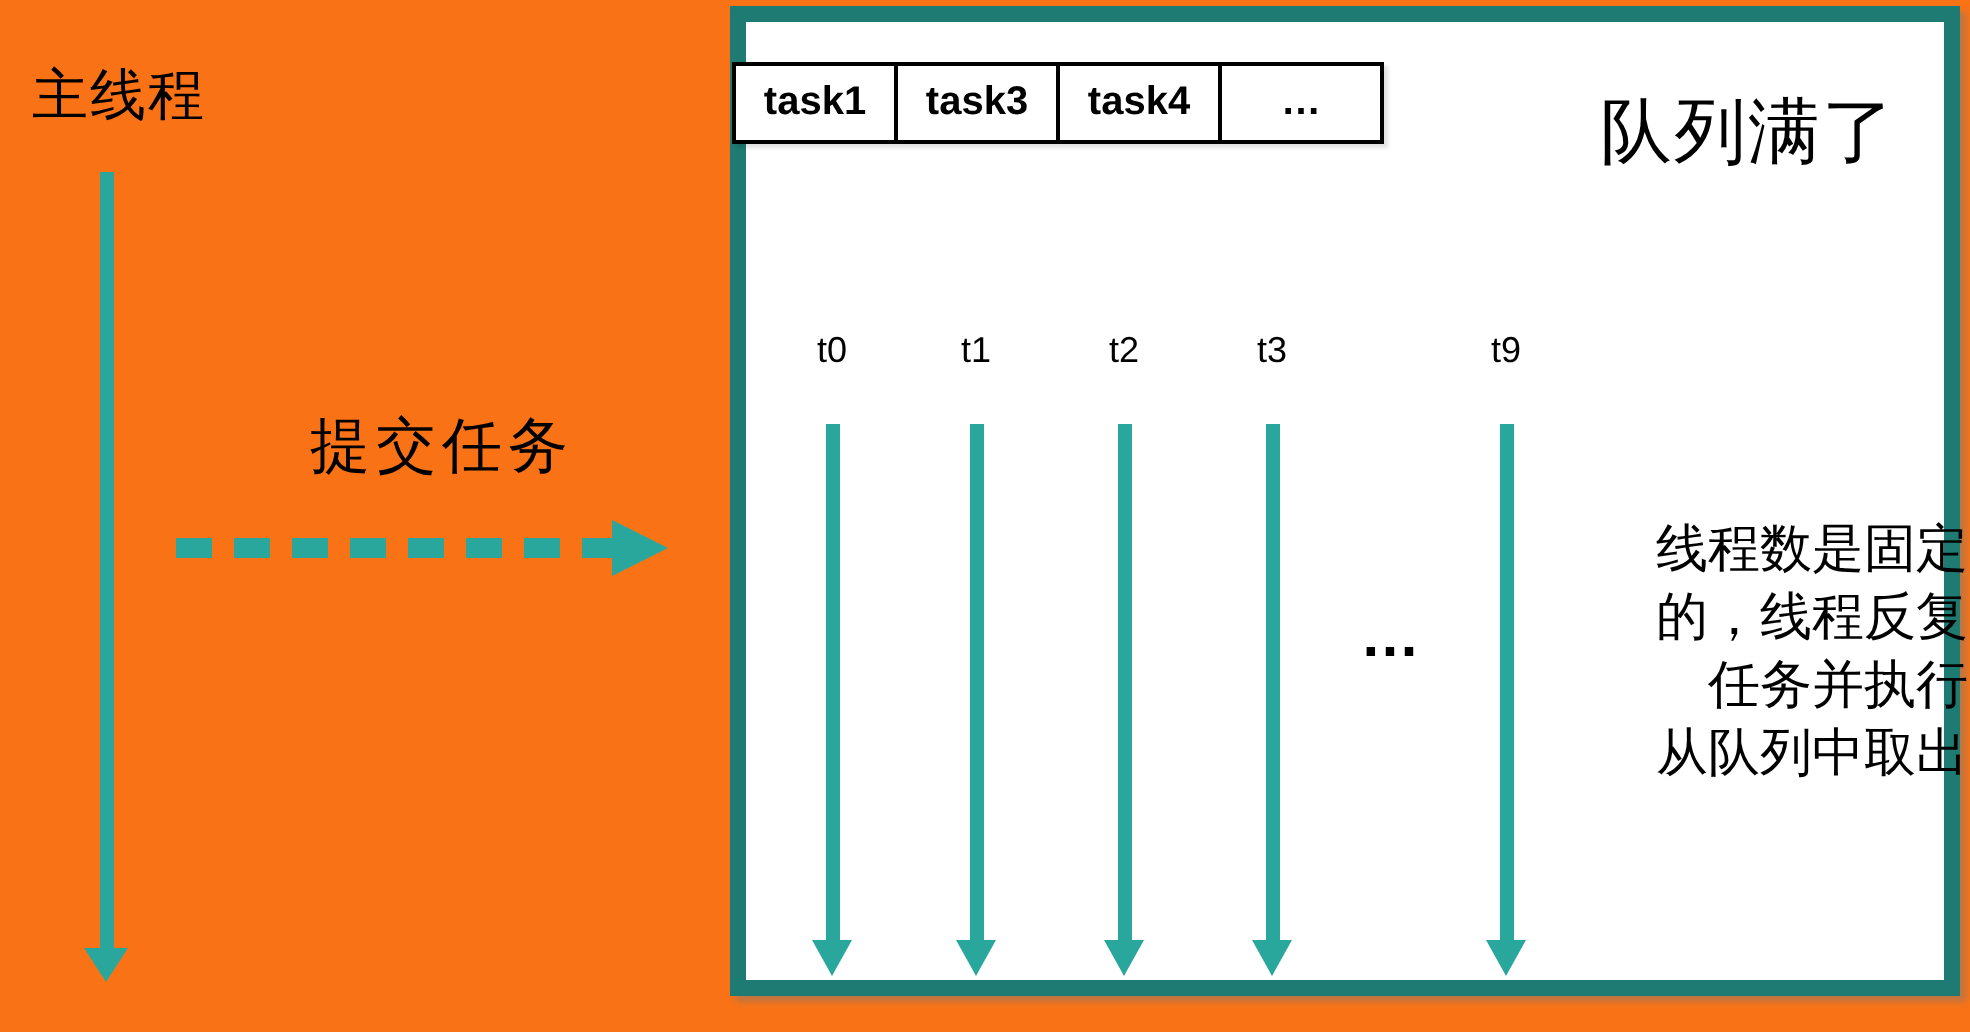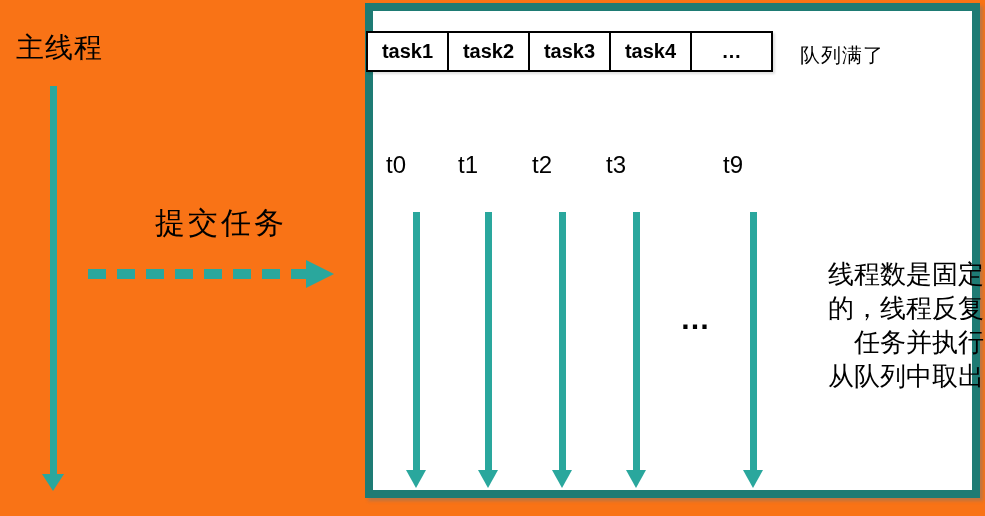--- a/index.html
+++ b/index.html
@@ -87,32 +87,33 @@
     align-items: center;
     justify-content: center;
     font-size: 20px;
     font-weight: bold;
     background: #ffffff;
   }
   .queue-cell:first-child { margin-left: 0; }
   .queue-full-label {
     position: absolute;
     left: 800px; top: 42px;
-    font-size: 20px;
+    font-size: 36px;
     letter-spacing: 1px;
     white-space: nowrap;
     font-family: Liberation Mono, monospace;
   }
 
   
   .thread-label {
     position: absolute;
-    top: 151px;
+    top: 165px;
     width: 60px;
-    font-size: 24px;
+    text-align: center;
+    font-size: 18px;
   }
   .thread-line {
     position: absolute;
     top: 212px;
     width: 7px; height: 258px;
     background: #2aa79d;
   }
   .thread-head {
     position: absolute;
     top: 470px;
@@ -158,21 +159,20 @@
   <div class="main-arrow-head"></div>
 
   <div class="submit-label">提交任务</div>
   <div class="dashed-arrow-line"></div>
   <div class="dashed-arrow-head"></div>
 
   <div class="pool-box"></div>
 
   <div class="queue-row">
     <div class="queue-cell">task1</div>
-    <div class="queue-cell">task2</div>
     <div class="queue-cell">task3</div>
     <div class="queue-cell">task4</div>
     <div class="queue-cell">…</div>
   </div>
   <div class="queue-full-label">队列满了</div>
 
   <div class="thread-label tl0">t0</div>
   <div class="thread-label tl1">t1</div>
   <div class="thread-label tl2">t2</div>
   <div class="thread-label tl3">t3</div>

